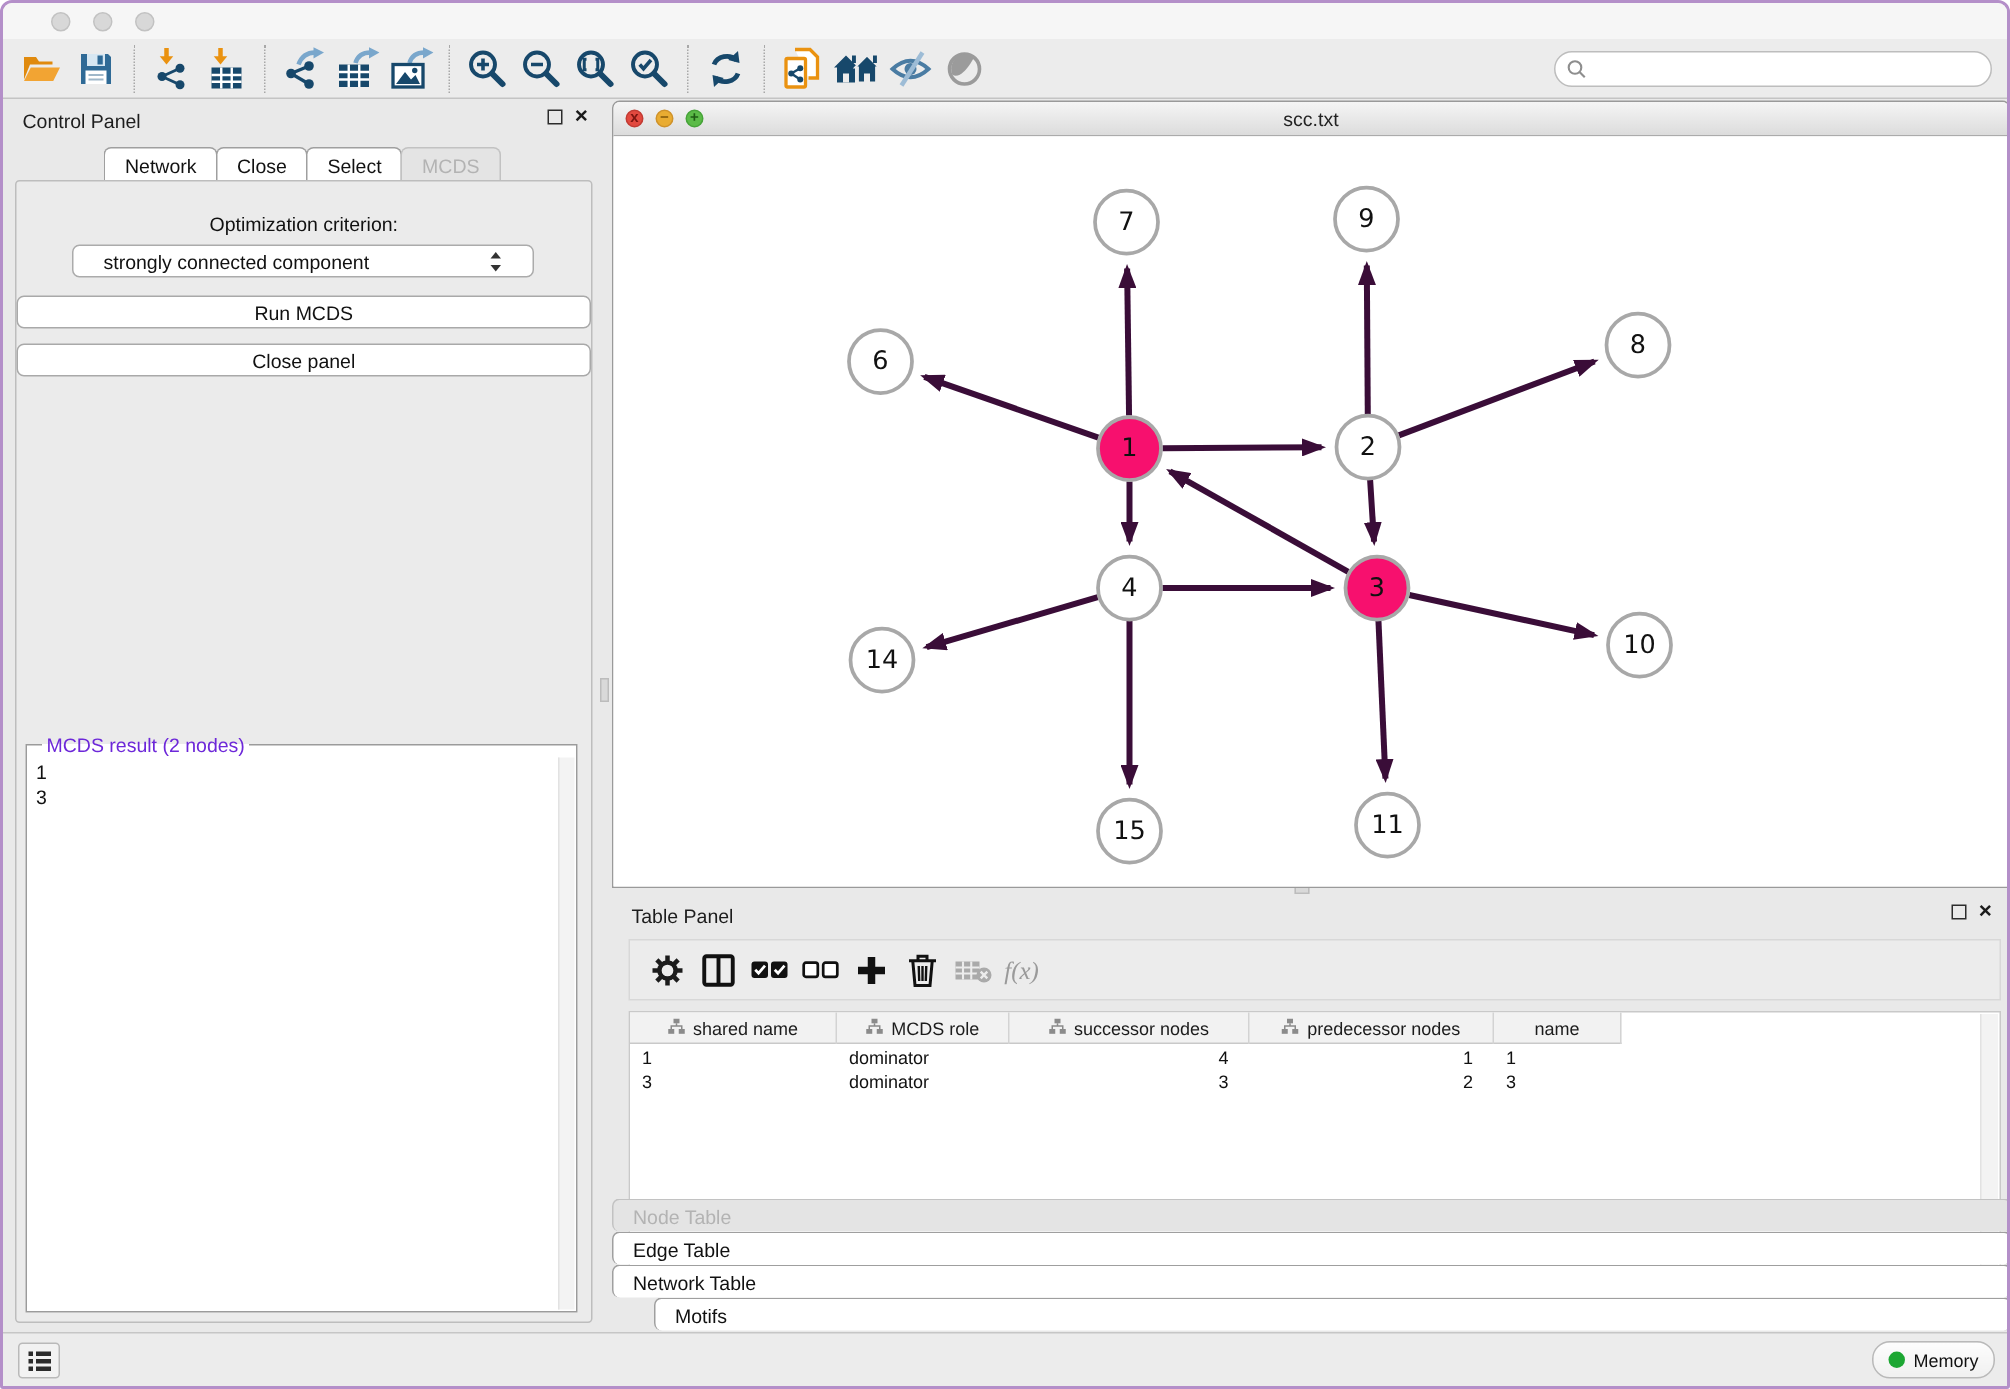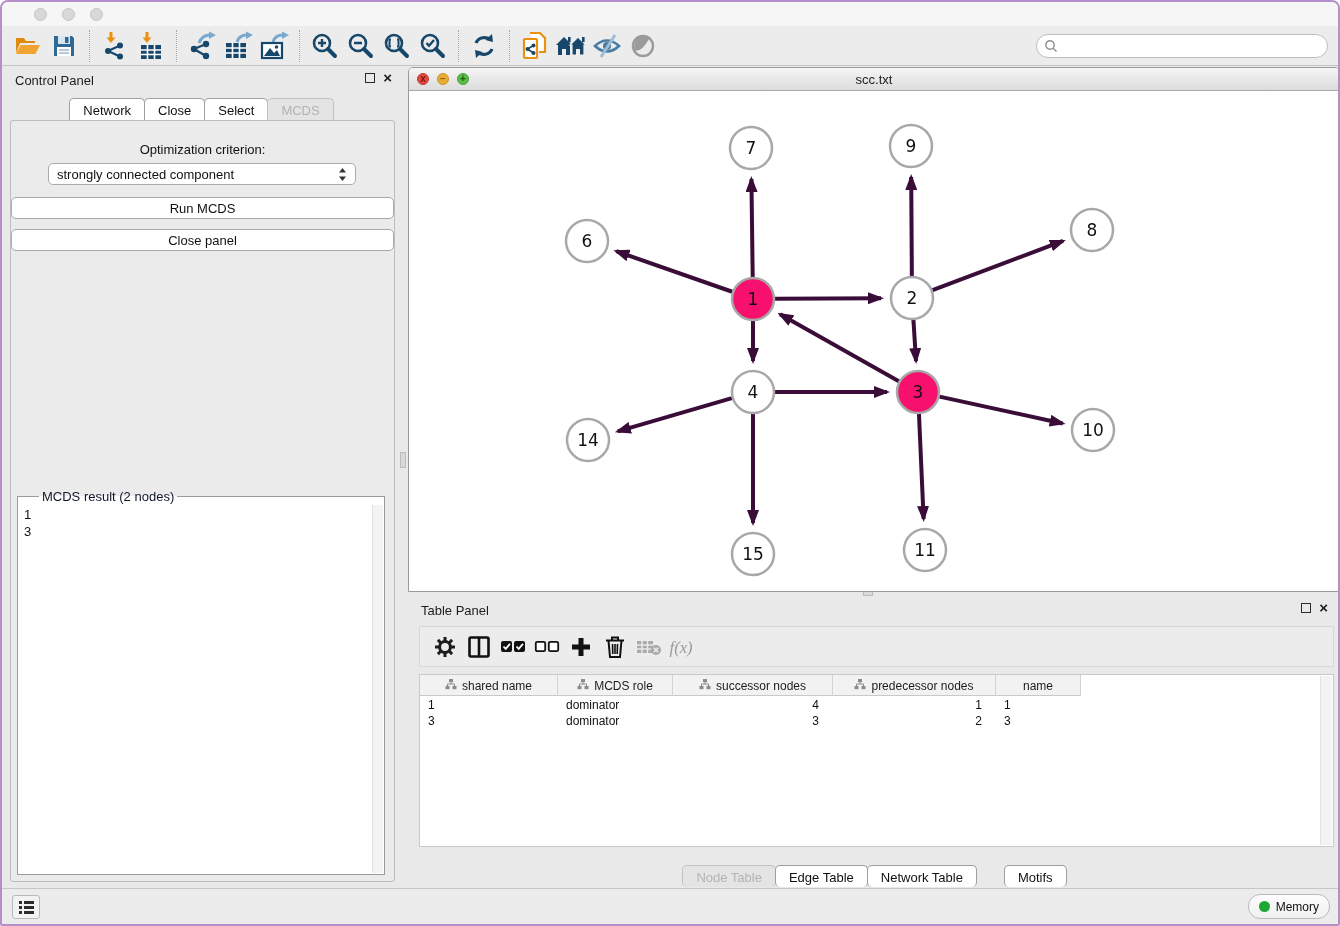--- a/index.html
+++ b/index.html
@@ -33,28 +33,28 @@
   .close-ic { font-size:15px; font-weight:bold; color:#1b1b1b; line-height:11px; }
   #cp-tabs { position:absolute; left:0; right:0; top:31px; display:flex; justify-content:center; z-index:3; }
   .tab { font-size:13px; color:#111; background:#fff; border:1px solid #9f9f9f; border-bottom:none;
          padding:4px 13px 4px 13px; border-radius:5px 5px 0 0; margin-right:-1px; height:22px; }
   .tab.active-gray { background:#e4e4e4; color:#b3b3b3; border-color:#c2c2c2; }
   #cp-body { position:absolute; left:8px; right:5px; top:53px; bottom:5px; background:#ebebeb;
              border:1px solid #bdbdbd; border-radius:3px; }
   #opt-label { position:absolute; left:0; right:0; top:21px; text-align:center; font-size:13px; color:#111; }
   #opt-select { position:absolute; left:37px; top:42px; width:308px; height:22px; background:#fff;
     border:1px solid #ababab; border-radius:5px; font-size:13px; display:flex; align-items:center;
-    padding:0 8px; color:#111; }
+    padding:0 20px; color:#111; }
   #opt-select .sel-text { flex:1; }
   .cp-buttons { position:absolute; left:0; right:0; top:76px; display:flex; justify-content:center; gap:10px;flex-direction:column; }
   .btn { background:#fff; border:1px solid #a9a9a9; border-radius:5px; font-size:13px; color:#111;
          padding:2px 14px; height:22px; }
   #result-fieldset { position:absolute; left:6px; right:9px; top:368px; bottom:6px;
     border:1px solid #9b9b9b; background:#fff; }
-  #result-fieldset legend { font-size:13px; color:#0f172a; margin-left:21px; padding:0 3px; background:transparent; }
+  #result-fieldset legend { font-size:13px; color:#6d28d9; margin-left:10px; padding:0 3px; background:transparent; }
   #result-pre { position:absolute; left:0; top:0; bottom:0; right:13px; font-family:"Liberation Sans",sans-serif;
     font-size:13px; line-height:17px; padding:2px 6px; color:#111; white-space:pre; overflow:hidden; }
   .vscroll { position:absolute; right:1px; top:1px; bottom:1px; width:11px; background:#f3f3f3; border-left:1px solid #e2e2e2; }
   
   #network-window { position:absolute; left:406px; top:65px; width:932px; height:525px;
     border:1px solid #9a9a9a; border-radius:5px 5px 0 0; background:#fff; }
   #nw-titlebar { position:absolute; left:0; right:0; top:0; height:23px; border-radius:4px 4px 0 0;
     background:linear-gradient(#f5f5f5,#dcdcdc); border-bottom:1px solid #ababab; }
   #nw-titlebar .t1{ left:8px; top:5px; width:12px; height:12px; background:#e2493f; border:1px solid #c23b33;}
   #nw-titlebar .t2{ left:28px; top:5px; width:12px; height:12px; background:#e9ac32; border:1px solid #cf922a;}
@@ -73,21 +73,21 @@
   #tp-table { position:absolute; left:11px; right:6px; top:77px; height:173px; background:#fff; border:1px solid #c9c9c9; }
   #tp-header { position:absolute; left:0; top:0; height:21px; display:flex; background:#f2f2f2; border-bottom:1px solid #c9c9c9; }
   .th { display:flex; align-items:center; justify-content:center; gap:5px; font-size:12px; color:#1c1c1c;
         border-right:1px solid #d3d3d3; height:21px; }
   #tp-rows { position:absolute; left:0; top:22px; right:14px; }
   .tr { display:flex; height:16px; align-items:center; }
   .td { font-size:12px; color:#111; overflow:hidden; white-space:nowrap; }
   .td.left { text-align:left; padding-left:8px; }
   .td.right { text-align:right; padding-right:14px; }
   #tp-table .vscroll { width:12px; }
-  #tp-tabs { position:absolute; left:0; right:0; bottom:3px; display:flex; justify-content:center; }
+  #tp-tabs { position:absolute; left:0; right:0; bottom:3px; display:flex; justify-content:center;flex-direction:column; }
   
   #statusbar { position:absolute; left:0; right:0; bottom:0; height:36px; background:#ececec; border-top:1px solid #c6c6c6; }
   #list-btn { position:absolute; left:10px; top:6px; width:28px; height:24px; background:#f2f2f2;
     border:1px solid #b9b9b9; border-radius:3px; display:flex; align-items:center; justify-content:center; }
   #memory-btn { position:absolute; right:8px; top:5px; height:25px; background:linear-gradient(#fdfdfd,#f0f0f0);
     border:1px solid #b9b9b9; border-radius:12px; display:flex; align-items:center; gap:6px; padding:0 10px; font-size:12px; color:#111; }
   #memory-dot { width:11px; height:11px; border-radius:50%; background:#1da733; }
 </style>
 </head>
 <body>

